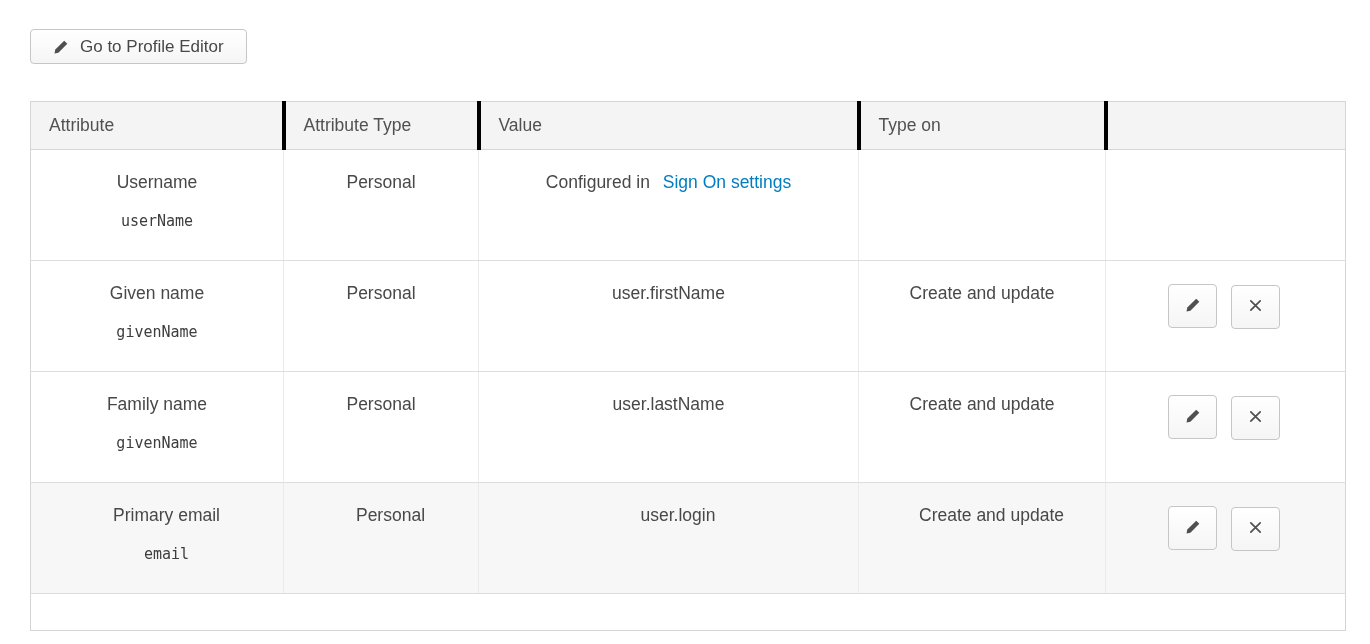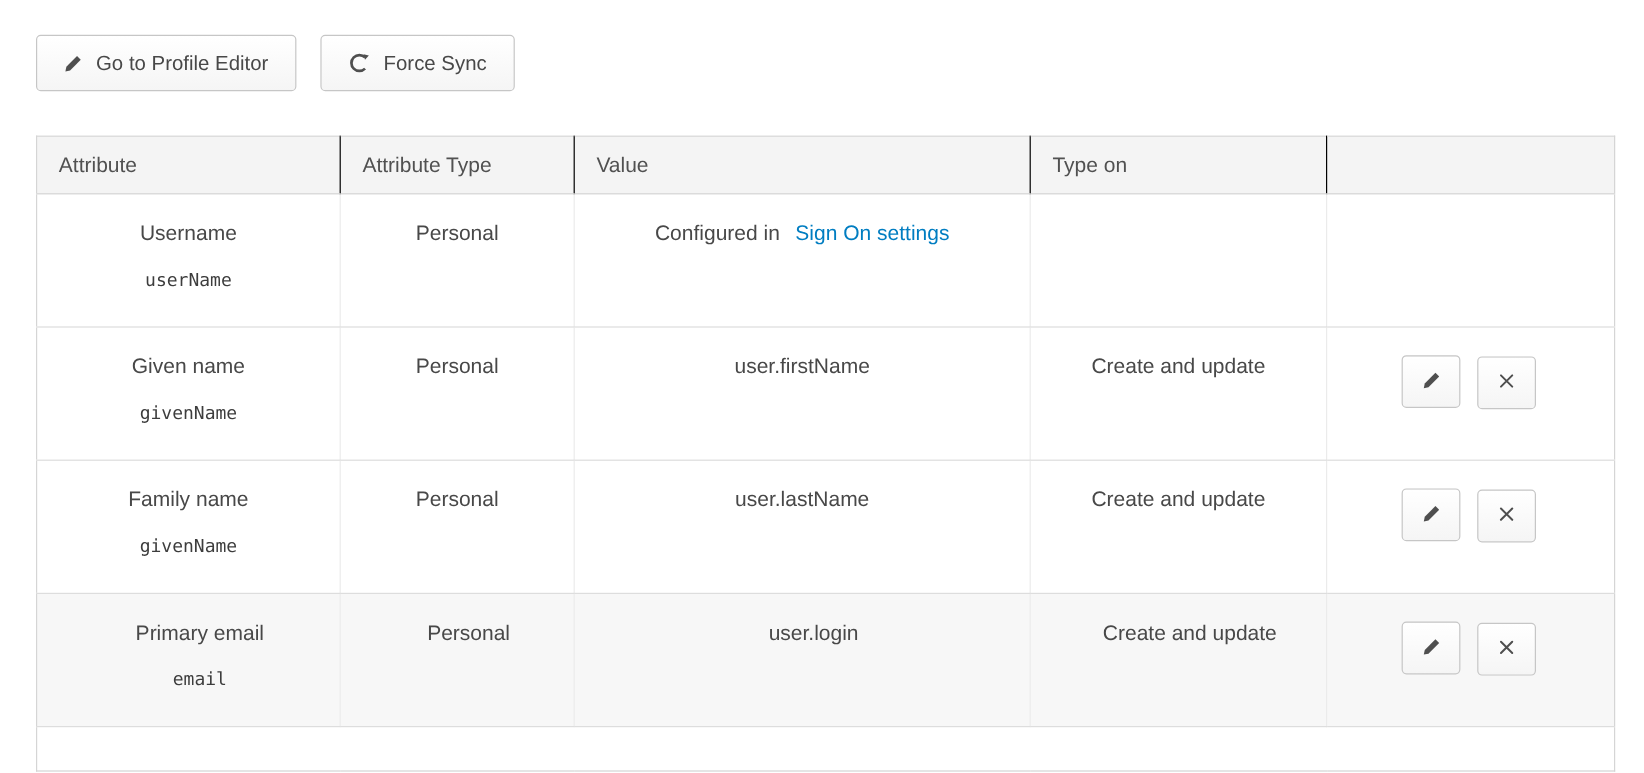--- a/index.html
+++ b/index.html
@@ -19,21 +19,21 @@
   
   .toolbar {
     display: flex;
     gap: 20px;
     margin-bottom: 37px;
   }
   .btn {
     display: inline-flex;
     align-items: center;
     gap: 11px;
-    height: 47px;
+    height: 35px;
     padding: 12px 22px;
     background: linear-gradient(#ffffff, #f5f5f5);
     border: 1px solid #c6c6c6;
     border-radius: 4px;
     font-family: inherit;
     font-size: 17px;
     color: #484848;
     cursor: pointer;
   }
   .btn .ico { display: inline-flex; align-items: center; }
@@ -46,21 +46,21 @@
   }
   .attr-table th {
     background: #f4f4f4;
     height: 48px;
     padding: 0 18px;
     text-align: left;
     vertical-align: middle;
     font-weight: 400;
     font-size: 17.5px;
     color: #515151;
-    border-right: 1px solid #000000;
+    border-right: 4px solid #000000;
     border-bottom: 1px solid #d5d5d5;
   }
   .attr-table th:last-child { border-right: none; }
   .attr-table td {
     height: 111px;
     padding: 22px 18px 18px 18px;
     text-align: center;
     vertical-align: top;
     font-size: 17.5px;
     color: #484848;
@@ -112,29 +112,20 @@
 
   <div class="toolbar">
     <button class="btn">
       <span class="ico">
         <svg viewBox="0 0 16 16" width="16" height="16" aria-hidden="true">
           <path d="M11.2 1.7 L14.3 4.8 L5.4 13.7 L1.5 14.5 L2.3 10.6 Z" fill="#4f4f4f"></path>
         </svg>
       </span>
       <span>Go to Profile Editor</span>
     </button>
-    <button class="btn">
-      <span class="ico">
-        <svg viewBox="0 0 20 20" width="19" height="19" aria-hidden="true">
-          <path d="M14.95 5.05 A7 7 0 1 0 14.95 14.95" fill="none" stroke="#4f4f4f" stroke-width="2.4"></path>
-          <path d="M13.6 2.4 L18.3 3.4 L14.9 7.2 Z" fill="#4f4f4f"></path>
-        </svg>
-      </span>
-      <span>Force Sync</span>
-    </button>
   </div>
 
   <table class="attr-table">
     <colgroup>
       <col style="width:253px">
       <col style="width:195px">
       <col style="width:380px">
       <col style="width:247px">
       <col style="width:240px">
     </colgroup>

